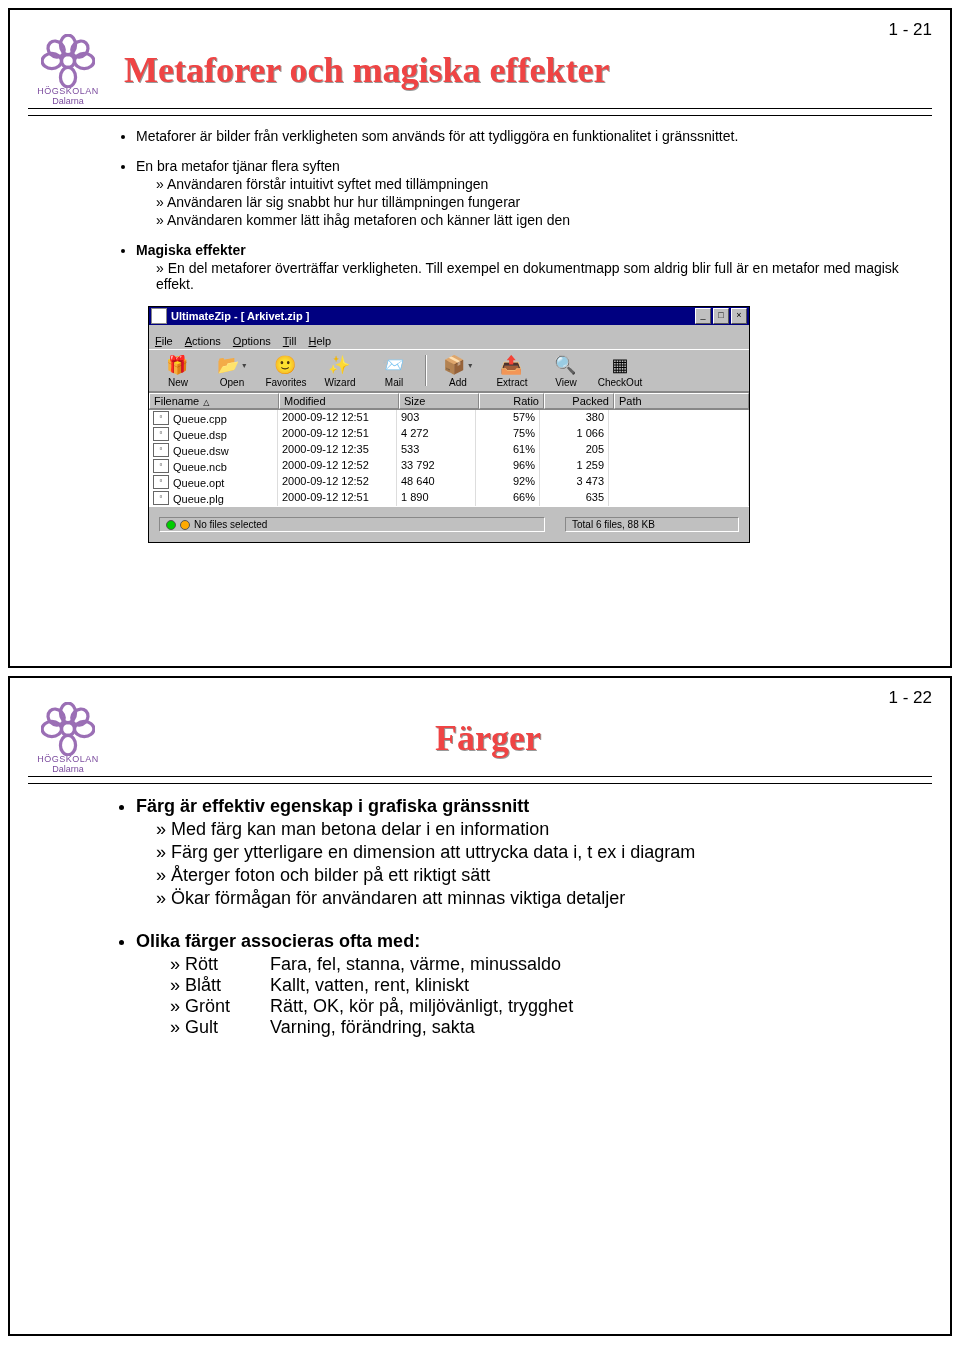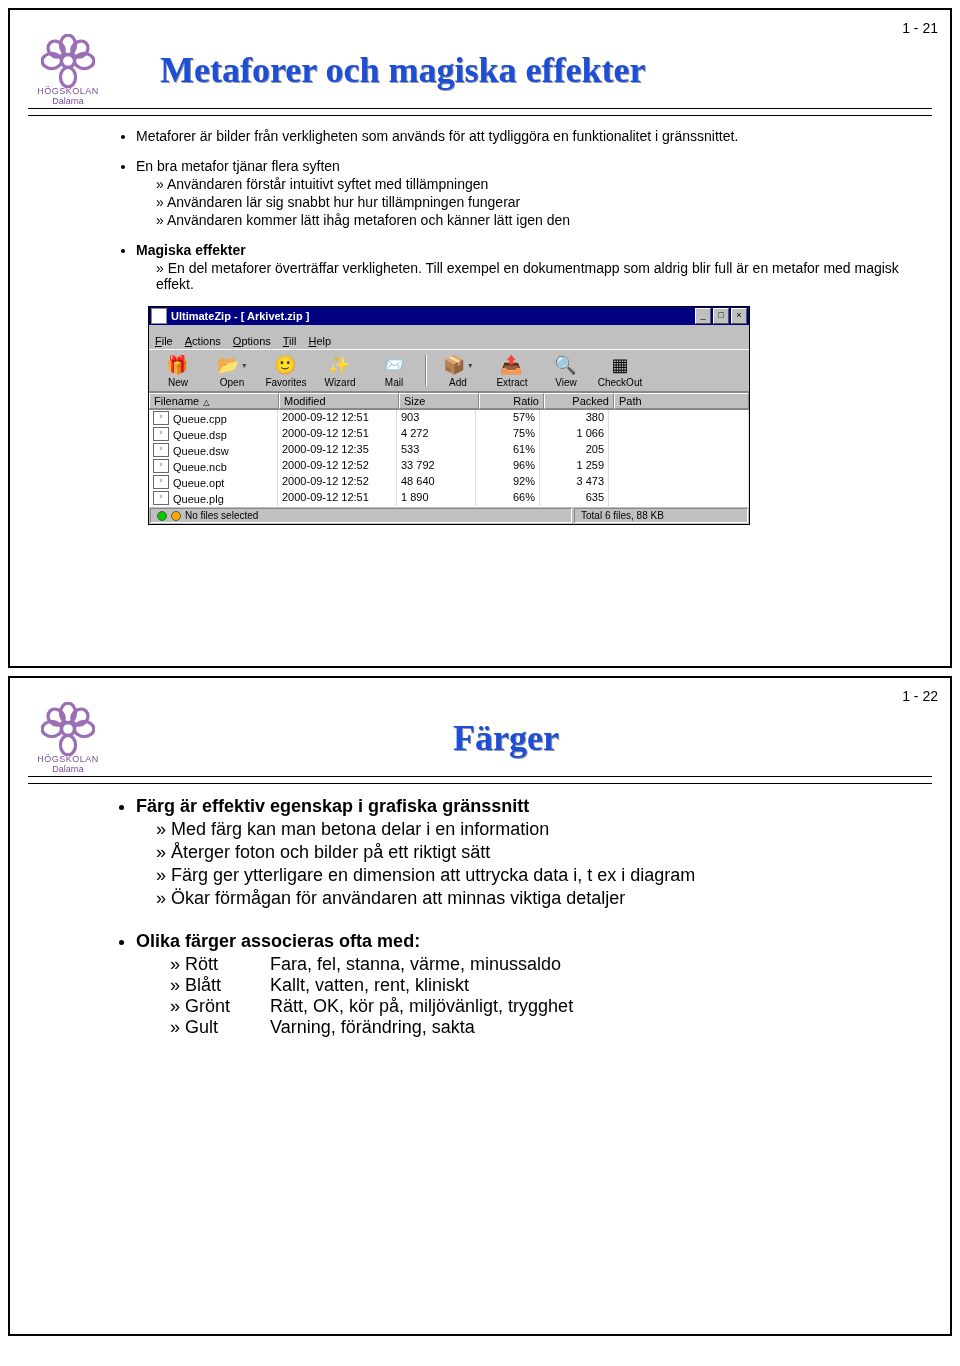--- a/index.html
+++ b/index.html
@@ -14,22 +14,22 @@
   position: relative;
   border: 2px solid #000;
   margin: 8px;
   padding: 10px 18px 18px 18px;
   box-sizing: border-box;
   min-height: 660px;
 }
 .slide-num {
   position: absolute;
   top: 10px;
-  right: 12px;
-  font-size: 14px;
+  right: 18px;
+  font-size: 17px;
 }
 .header {
   display: flex;
   align-items: center;
   margin-top: 14px;
 }
 .logo {
   display: flex;
   flex-direction: column;
   align-items: center;
@@ -38,24 +38,23 @@
   justify-content: space-between;
 }
 .logo svg { width: 54px; height: 54px; }
 .logo-text1 { font-family: Arial, sans-serif; font-size: 9px; color: #7b4b9e; letter-spacing: 0.5px; margin-top: -2px;}
 .logo-text2 { font-family: Arial, sans-serif; font-size: 9px; color: #7b4b9e; }
 .title {
   flex: 1;
   font-family: "Comic Sans MS", cursive;
   font-weight: bold;
   font-size: 36px;
-  color: #1d4ed8;
+  color: #ef4444;
   text-shadow: 1px 1px 0 #999;
   padding-left: 6px;
-  margin-left: 36px;
 }
 .title.center { text-align: center; padding-right: 80px; }
 .divider {
   height: 6px;
   border-top: 1px solid #000;
   border-bottom: 1px solid #000;
   margin: 2px 0 12px 0;
 }
 .content {
   padding: 0 12px 0 90px;
@@ -169,21 +168,21 @@
   border-top:1px solid #fff;
   font-size:10px;
 }
 .statusbar .seg {
   border:1px solid #888;
   border-top-color:#888;
   border-left-color:#888;
   border-right-color:#fff;
   border-bottom-color:#fff;
   padding:1px 6px;
-  margin:1px;
+  margin:10px;
 }
 .statusbar .seg.fill { flex:1; display:flex; align-items:center; gap:4px;}
 .led { width:8px;height:8px;border-radius:50%;display:inline-block;border:1px solid #555;}
 .led.g{background:#0c0;} .led.o{background:#fa0;}
 </style>
 </head>
 <body>
 
 <div class="slide">
   <div class="slide-num">1 - 21</div>
@@ -400,22 +399,22 @@
     <div class="title center">Färger</div>
   </div>
   <div class="divider"></div>
 
   <div class="content large">
     <ul class="b1">
       <li>
         <span class="bold">Färg är effektiv egenskap i grafiska gränssnitt</span>
         <ul class="s1">
           <li>Med färg kan man betona delar i en information</li>
+          <li>Färg ger ytterligare en dimension att uttrycka data i, t ex i diagram</li>
           <li>Återger foton och bilder på ett riktigt sätt</li>
-          <li>Färg ger ytterligare en dimension att uttrycka data i, t ex i diagram</li>
           <li>Ökar förmågan för användaren att minnas viktiga detaljer</li>
         </ul>
       </li>
     </ul>
     <ul class="b1" style="margin-top:22px">
       <li>
         <span class="bold">Olika färger associeras ofta med:</span>
         <div class="color-table">
           <div class="color-row">
             <span>Rött</span>

